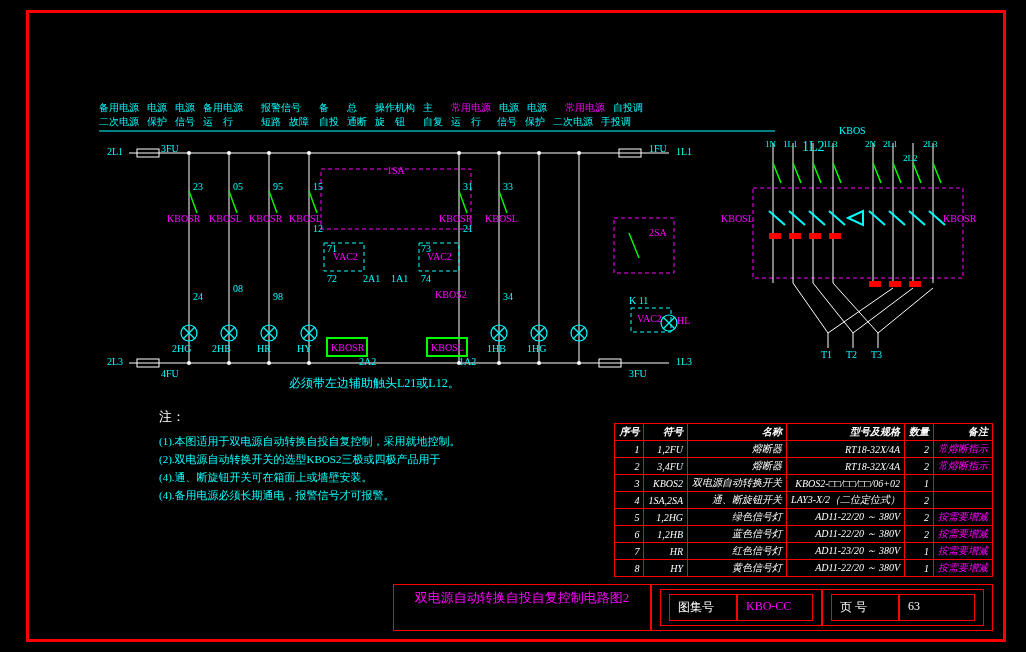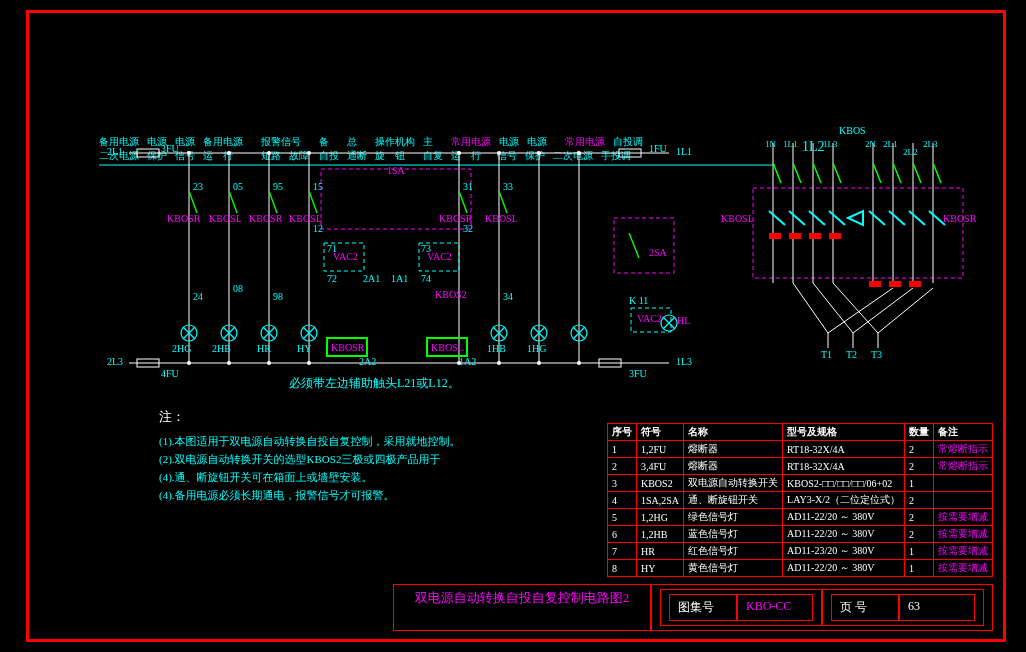--- a/index.html
+++ b/index.html
@@ -4,39 +4,39 @@
 <style>
   body { margin: 0; background: #7f7f7f; font-family: "SimSun", serif; }
   .frame { position: relative; width: 1026px; height: 652px; background: #000; }
   .border-outer { position: absolute; left: 26px; top: 10px; width: 974px; height: 626px; border: 3px solid #ff0000; }
   .cyan { color: #00ffff; }
   .magenta { color: #ff00ff; }
   .white { color: #fff; }
   .abs { position: absolute; font-size: 10px; white-space: nowrap; }
   .hdr { font-size: 10px; }
   .tbl { position: absolute; right: 10px; bottom: 62px; border-collapse: collapse; font-size: 10px; }
-  .tbl td, .tbl th { border: 1px solid #ff0000; padding: 1px 4px; color: #fff; text-align: left; }
+  .tbl td, .tbl th { border: 1px solid #ff0000; padding: 1px 4px; color: #fff; text-align: right; font-style: italic; }
   .tbl .mg { color: #ff00ff; }
   .title-block { position: absolute; right: 10px; bottom: 8px; display: flex; }
   .title-block div { border: 1px solid #ff0000; padding: 4px 8px; font-size: 12px; }
   .schematic { position: absolute; left: 80px; top: 130px; width: 560px; height: 250px; }
   .power-block { position: absolute; right: 40px; top: 120px; width: 220px; height: 220px; }
   .lamp { stroke: #00ffff; fill: none; stroke-width: 1.2; }
   .wire { stroke: #fff; fill: none; stroke-width: 1; }
   .dash-mg { stroke: #ff00ff; fill: none; stroke-width: 1; stroke-dasharray: 4 3; }
   .dash-cy { stroke: #00ffff; fill: none; stroke-width: 1; stroke-dasharray: 4 3; }
 </style>
 </head>
 <body>
 
 <div class="frame">
   <div class="border-outer">
 
     <div class="abs" style="left:70px; top:88px; width:700px;">
-      <div style="display:flex; gap:0;margin-top:34px;">
+      <div style="display:flex; gap:0;">
         <span class="cyan hdr" style="width:48px">备用电源</span>
         <span class="cyan hdr" style="width:28px">电源</span>
         <span class="cyan hdr" style="width:28px">电源</span>
         <span class="cyan hdr" style="width:58px">备用电源</span>
         <span class="cyan hdr" style="width:58px">报警信号</span>
         <span class="cyan hdr" style="width:28px">备</span>
         <span class="cyan hdr" style="width:28px">总</span>
         <span class="cyan hdr" style="width:48px">操作机构</span>
         <span class="cyan hdr" style="width:28px">主</span>
         <span class="magenta hdr" style="width:48px">常用电源</span>
@@ -179,38 +179,38 @@
       <span class="abs cyan" style="left:394px; top:38px">33</span>
 
       <span class="abs magenta" style="left:58px; top:70px">KBOSR</span>
       <span class="abs magenta" style="left:100px; top:70px">KBOSL</span>
       <span class="abs magenta" style="left:140px; top:70px">KBOSR</span>
       <span class="abs magenta" style="left:180px; top:70px">KBOSL</span>
       <span class="abs magenta" style="left:330px; top:70px">KBOSR</span>
       <span class="abs magenta" style="left:376px; top:70px">KBOSL</span>
 
       <span class="abs cyan" style="left:204px; top:80px">12</span>
-      <span class="abs cyan" style="left:354px; top:80px">32</span>
+      <span class="abs cyan" style="left:354px; top:80px">21</span>
       <span class="abs cyan" style="left:394px; top:148px">34</span>
       <span class="abs cyan" style="left:84px; top:148px">24</span>
       <span class="abs cyan" style="left:124px; top:140px">08</span>
       <span class="abs cyan" style="left:164px; top:148px">98</span>
 
       <span class="abs cyan" style="left:218px; top:100px">71</span>
       <span class="abs cyan" style="left:218px; top:130px">72</span>
       <span class="abs cyan" style="left:312px; top:100px">73</span>
       <span class="abs cyan" style="left:312px; top:130px">74</span>
       <span class="abs cyan" style="left:254px; top:130px">2A1</span>
       <span class="abs cyan" style="left:282px; top:130px">1A1</span>
 
       <span class="abs magenta" style="left:224px; top:108px">VAC2</span>
       <span class="abs magenta" style="left:318px; top:108px">VAC2</span>
       <span class="abs magenta" style="left:326px; top:146px">KBOS2</span>
       <span class="abs magenta" style="left:278px; top:22px">1SA</span>
-      <span class="abs magenta" style="left:540px; top:104px">2SA</span>
+      <span class="abs magenta" style="left:540px; top:84px">2SA</span>
       <span class="abs magenta" style="left:528px; top:170px">VAC2</span>
       <span class="abs magenta" style="left:568px; top:172px">HL</span>
       <span class="abs cyan" style="left:520px; top:152px">K 11</span>
 
       <span class="abs magenta" style="left:222px; top:199px">KBOSR</span>
       <span class="abs magenta" style="left:322px; top:199px">KBOSL</span>
       <span class="abs cyan" style="left:250px; top:213px">2A2</span>
       <span class="abs cyan" style="left:350px; top:213px">1A2</span>
 
       <span class="abs cyan" style="left:63px; top:200px">2HG</span>
@@ -278,21 +278,21 @@
             <line x1="135" y1="200" x2="135" y2="215"></line>
         </g>
       </svg>
       <span class="abs cyan" style="left:96px; top:-8px">KBOS</span>
       <span class="abs cyan" style="left:22px; top:6px;font-size:9px">1N</span>
       <span class="abs cyan" style="left:40px; top:6px;font-size:9px">1L1</span>
       <span class="abs cyan" style="left:59px; top:6px;font-size:14px">1L2</span>
       <span class="abs cyan" style="left:80px; top:6px;font-size:9px">1L3</span>
       <span class="abs cyan" style="left:122px; top:6px;font-size:9px">2N</span>
       <span class="abs cyan" style="left:140px; top:6px;font-size:9px">2L1</span>
-      <span class="abs cyan" style="left:160px; top:14px;font-size:9px">2L2</span>
+      <span class="abs cyan" style="left:160px; top:20px;font-size:9px">2L2</span>
       <span class="abs cyan" style="left:180px; top:6px;font-size:9px">2L3</span>
       <span class="abs magenta" style="left:-22px; top:80px">KBOSL</span>
       <span class="abs magenta" style="left:200px; top:80px">KBOSR</span>
       <span class="abs cyan" style="left:78px; top:216px">T1</span>
       <span class="abs cyan" style="left:103px; top:216px">T2</span>
       <span class="abs cyan" style="left:128px; top:216px">T3</span>
     </div>
 
     <div class="abs cyan" style="left:260px; top:362px; font-size:12px">必须带左边辅助触头L21或L12。</div>
 

